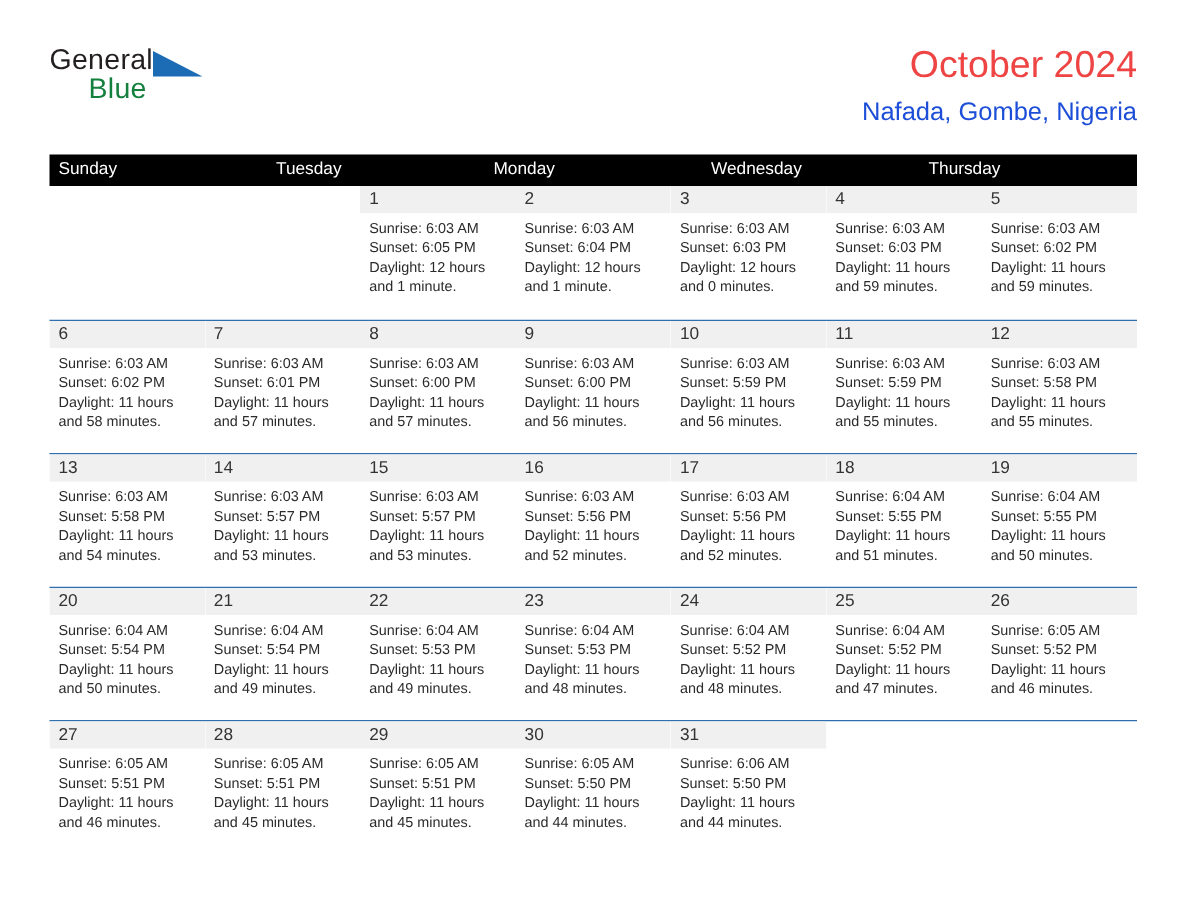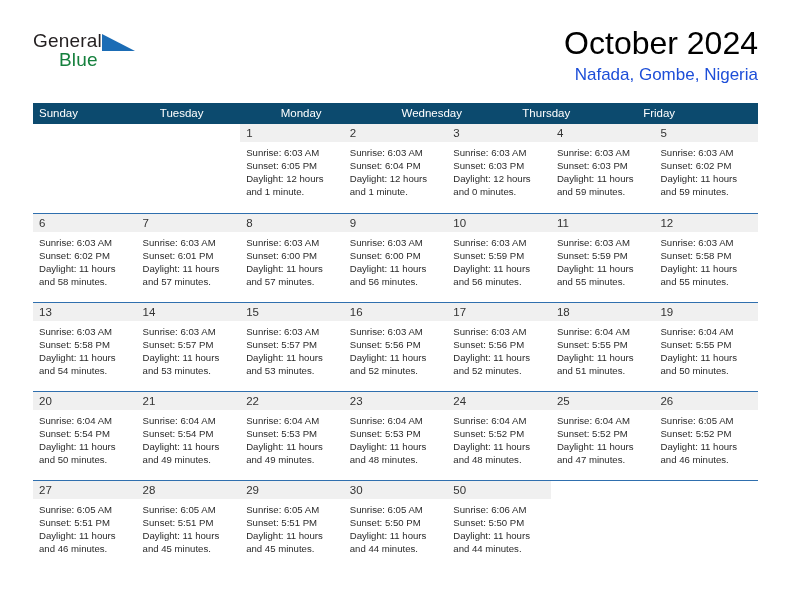--- a/index.html
+++ b/index.html
@@ -64,43 +64,43 @@
     border-top: 17px solid transparent;
   }
 
   .title-block {
     position: absolute;
     right: 0;
     top: 0;
     text-align: right;
   }
   .cal-title {
-    font-size: 32px;
-    color: #000000;
+    font-size: 25px;
+    color: #ef4444;
     line-height: 30px;
     white-space: nowrap;
   }
   .cal-sub {
     font-size: 17px;
     color: #1d4ed8;
     line-height: 18px;
     margin-top: 8px;
     white-space: nowrap;
   }
 
   
   .cal {
     position: absolute;
     left: 33px;
     top: 103px;
     width: 725px;
   }
   .dow-row {
     display: flex;
-    background: #0c4a6e;
+    background: #000000;
     height: 21px;
   }
   .dow {
     flex: 1 1 0;
     color: #ffffff;
     font-size: 11.5px;
     line-height: 21px;
     padding-left: 6px;
     box-sizing: border-box;
     white-space: nowrap;
@@ -170,21 +170,20 @@
 
   </div>
 
   <div class="cal">
     <div class="dow-row">
         <div class="dow">Sunday</div>
         <div class="dow">Tuesday</div>
         <div class="dow">Monday</div>
         <div class="dow">Wednesday</div>
         <div class="dow">Thursday</div>
-        <div class="dow">Friday</div>
       </div>
     <div id="weeks-host">
         <div class="week first">
           <div class="cell blank">
             <div class="datenum"></div>
           </div>
           <div class="cell blank">
             <div class="datenum"></div>
           </div>
           <div class="cell">
@@ -429,21 +428,21 @@
           </div>
           <div class="cell">
             <div class="datenum">30</div>
             <div class="info">
               <div>Sunrise: 6:05 AM</div>
               <div>Sunset: 5:50 PM</div>
               <div class="dl">Daylight: 11 hours and 44 minutes.</div>
             </div>
           </div>
           <div class="cell">
-            <div class="datenum">50</div>
+            <div class="datenum">31</div>
             <div class="info">
               <div>Sunrise: 6:06 AM</div>
               <div>Sunset: 5:50 PM</div>
               <div class="dl">Daylight: 11 hours and 44 minutes.</div>
             </div>
           </div>
           <div class="cell blank">
             <div class="datenum"></div>
           </div>
           <div class="cell blank">

